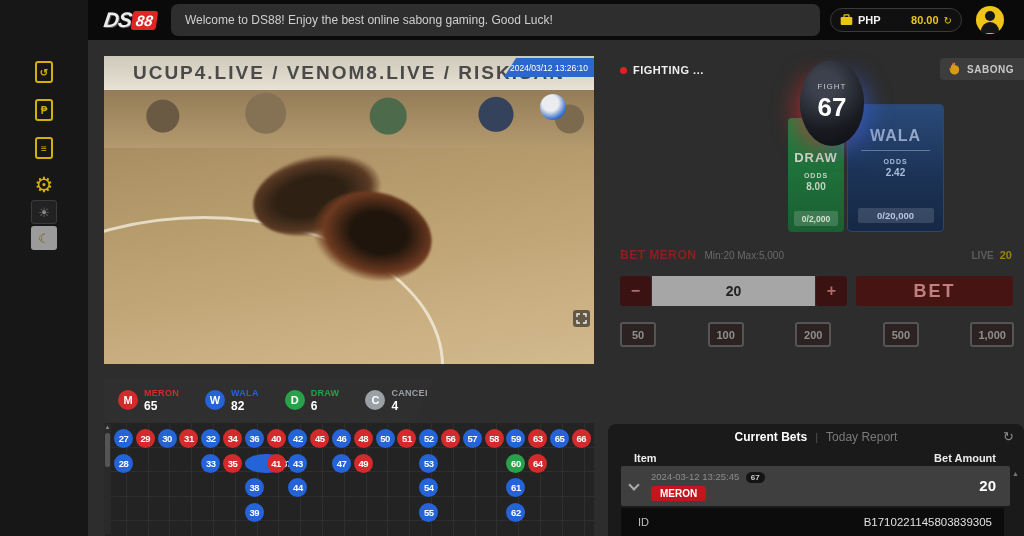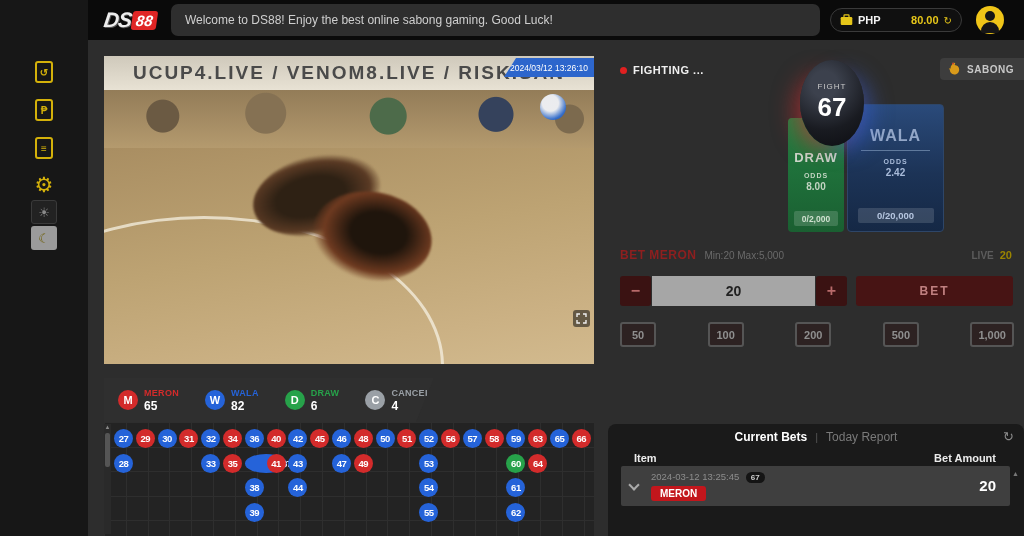--- a/index.html
+++ b/index.html
@@ -152,21 +152,21 @@
   .bet-limits { color:#6a6a6a; font-size:10px; margin-left:8px; }
   .bet-total-label { margin-left:auto; color:#5c5c5c; font-size:10px; font-weight:bold; }
   .bet-total-val { color:#9a8400; font-size:11px; font-weight:bold; margin-left:6px; }
 
   .stepper { position:absolute; left:12px; top:220px; height:30px; display:flex; }
   .step-btn { width:31px; height:30px; background:#3a1212; border:none; border-radius:3px;
               color:#b86a6a; font-size:16px; font-weight:bold; cursor:pointer; }
   .step-input { width:163px; height:30px; border:none; background:#a6a6a6; color:#222; text-align:center;
               font-size:14px; font-weight:bold; margin:0 1px; font-family:"Liberation Sans",sans-serif; }
   .bet-button { position:absolute; left:248px; top:220px; width:157px; height:30px; background:#471414;
-              border:none; border-radius:3px; color:#c08080; font-weight:900; font-size:12px;
+              border:none; border-radius:3px; color:#c08080; font-weight:900; font-size:18px;
               letter-spacing:2px; cursor:pointer; }
   .chips { position:absolute; left:12px; right:10px; top:266px; display:flex; justify-content:space-between; }
   .chip { min-width:36px; height:25px; padding:0 6px; background:#2d2222; border:2px solid #555;
           border-radius:3px; color:#8f8f8f; font-weight:bold; font-size:11px; cursor:pointer; }
 
   
   .bets { position:absolute; left:608px; top:424px; width:416px; height:112px; background:#1a1a1a;
           border-radius:8px 8px 0 0; }
   .bets-tabs { position:relative; height:26px; display:flex; align-items:center; justify-content:center; gap:8px; }
   .tab-current { color:#fff; font-size:12px; font-weight:bold; cursor:pointer; }
@@ -405,16 +405,20 @@
     </div>
     <div class="bet-row">
       <span class="chev"></span>
       <span class="bet-row-time">
         <span>2024-03-12 13:25:45</span>
         <span class="fight-badge">67</span>
       </span>
       <span class="side-badge">MERON</span>
       <span class="bet-row-amt">20</span>
     </div>
+    <div class="bet-detail">
+      <span class="id-label">ID</span>
+      <span class="id-value">B1710221145803839305</span>
+    </div>
     <span class="bets-scroll-arrow">▲</span>
   </div>
 
 </div>
 
 </body></html>

